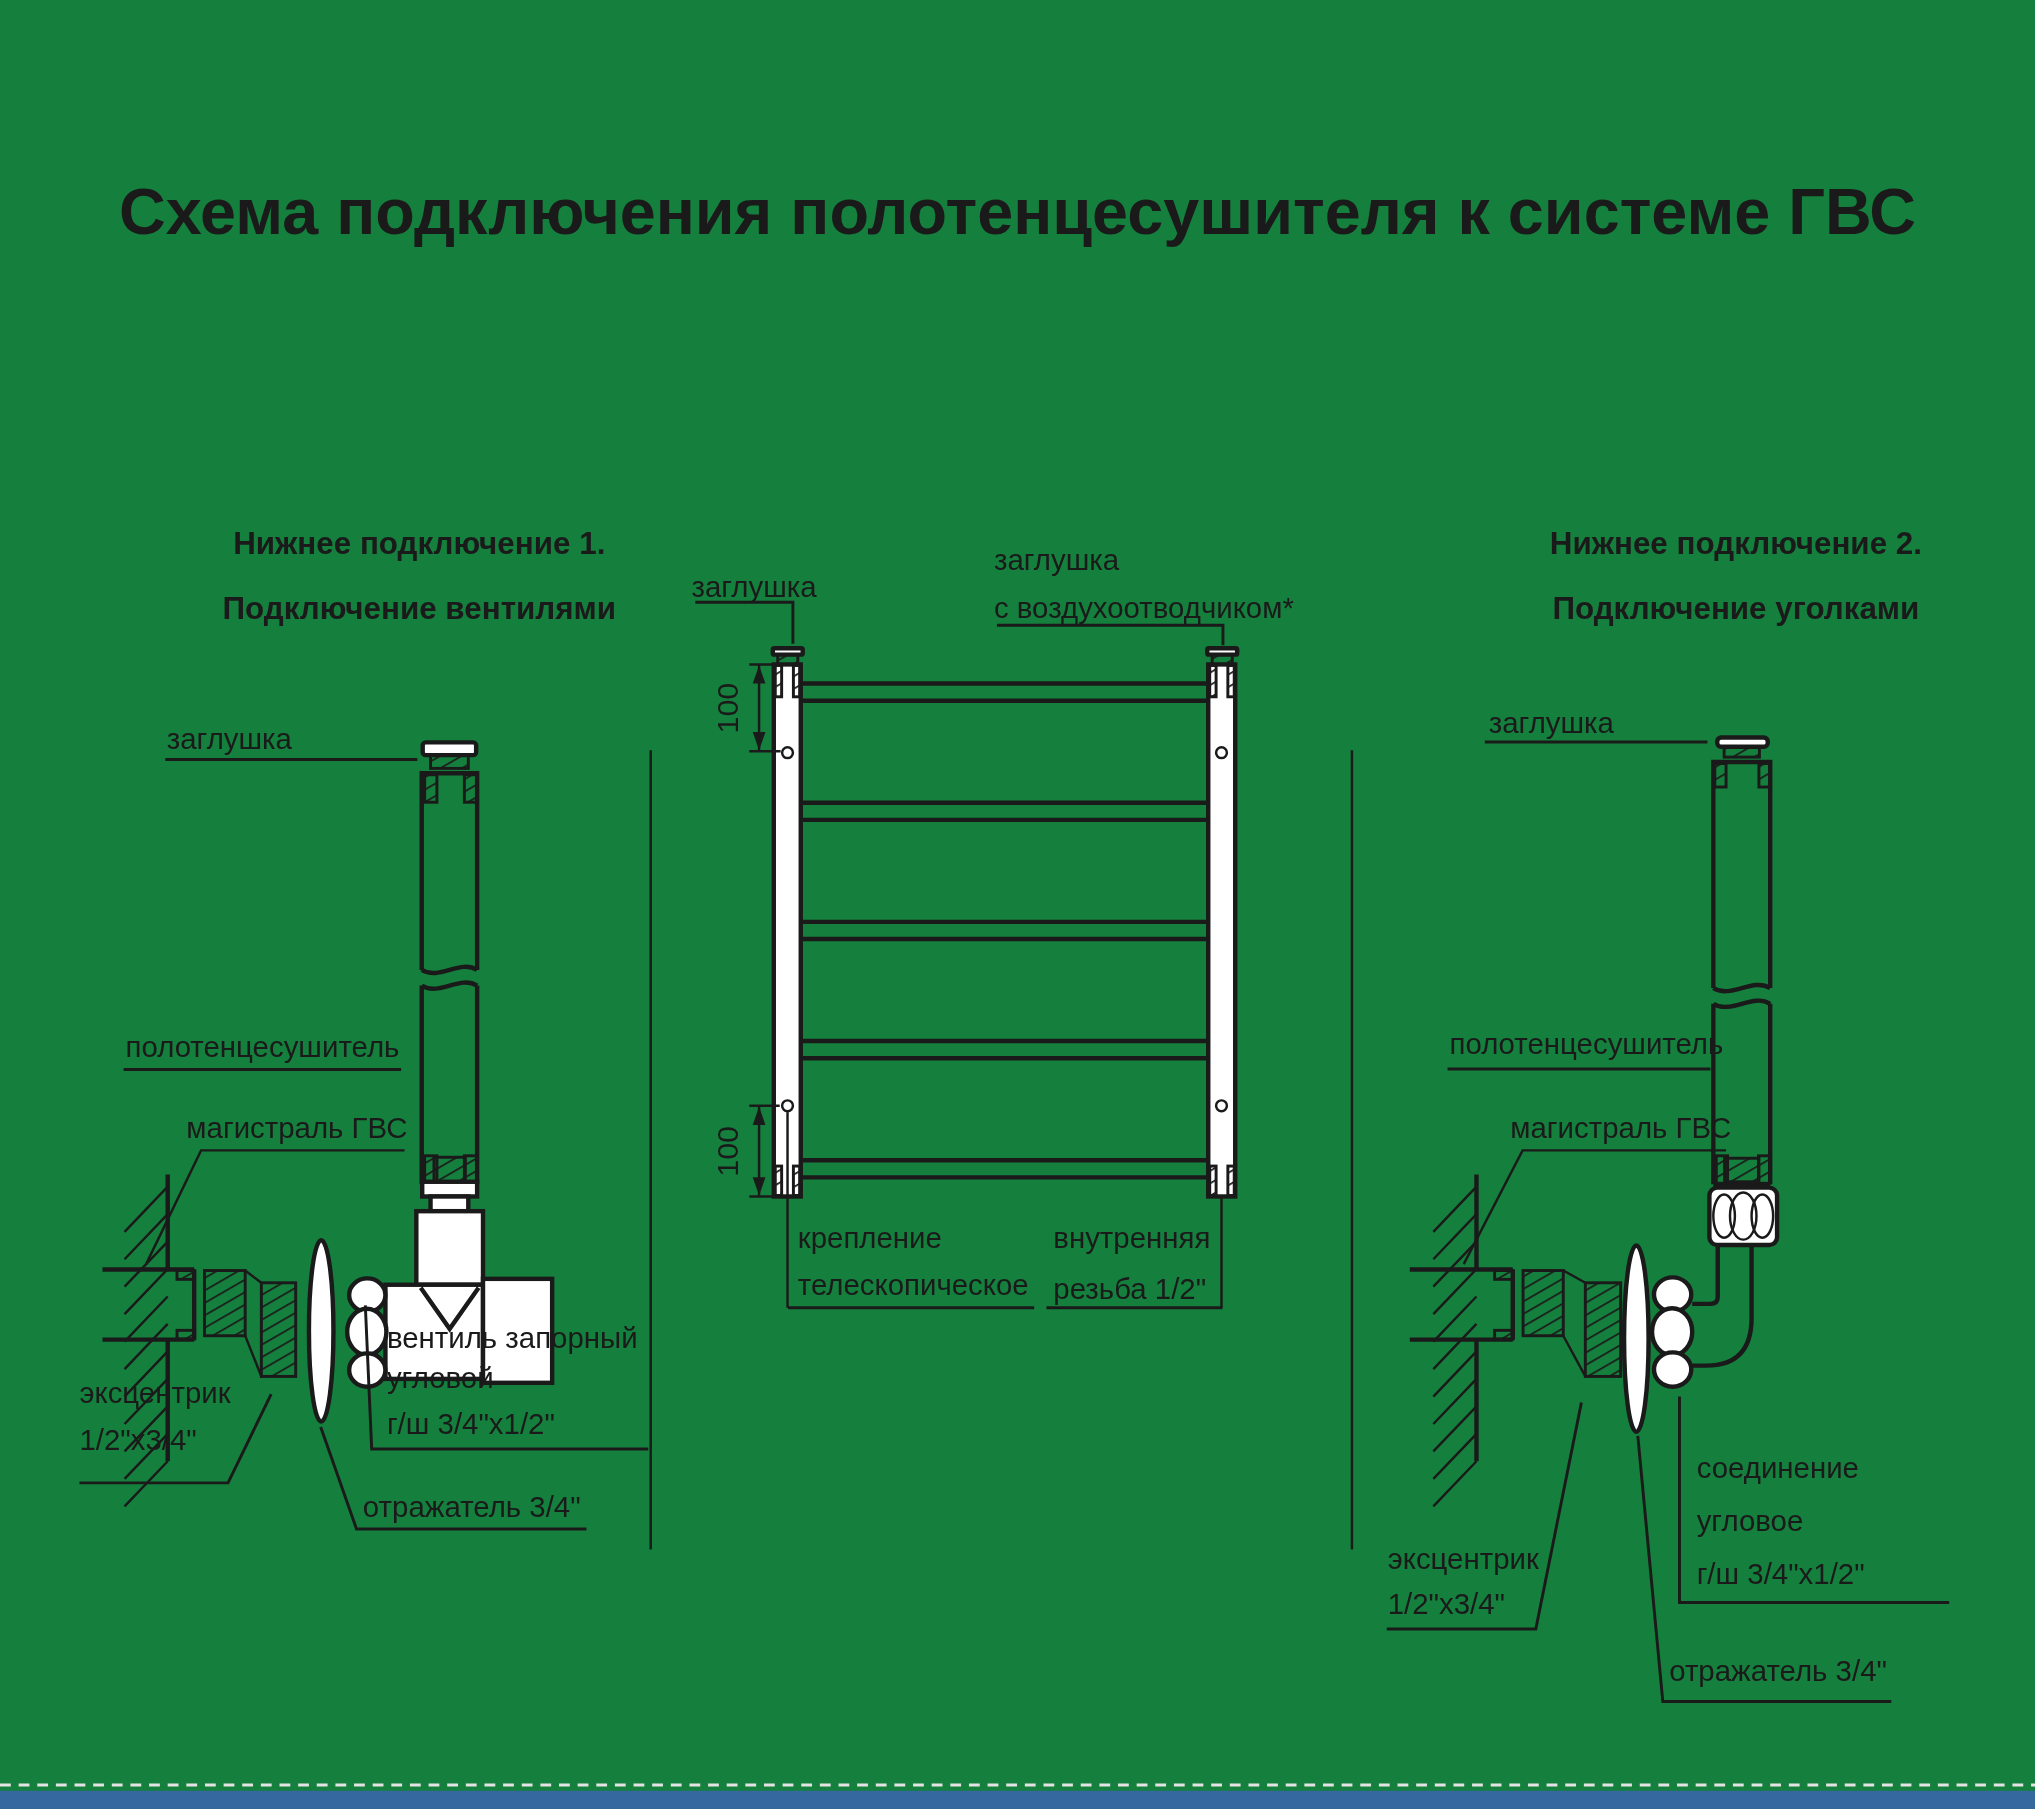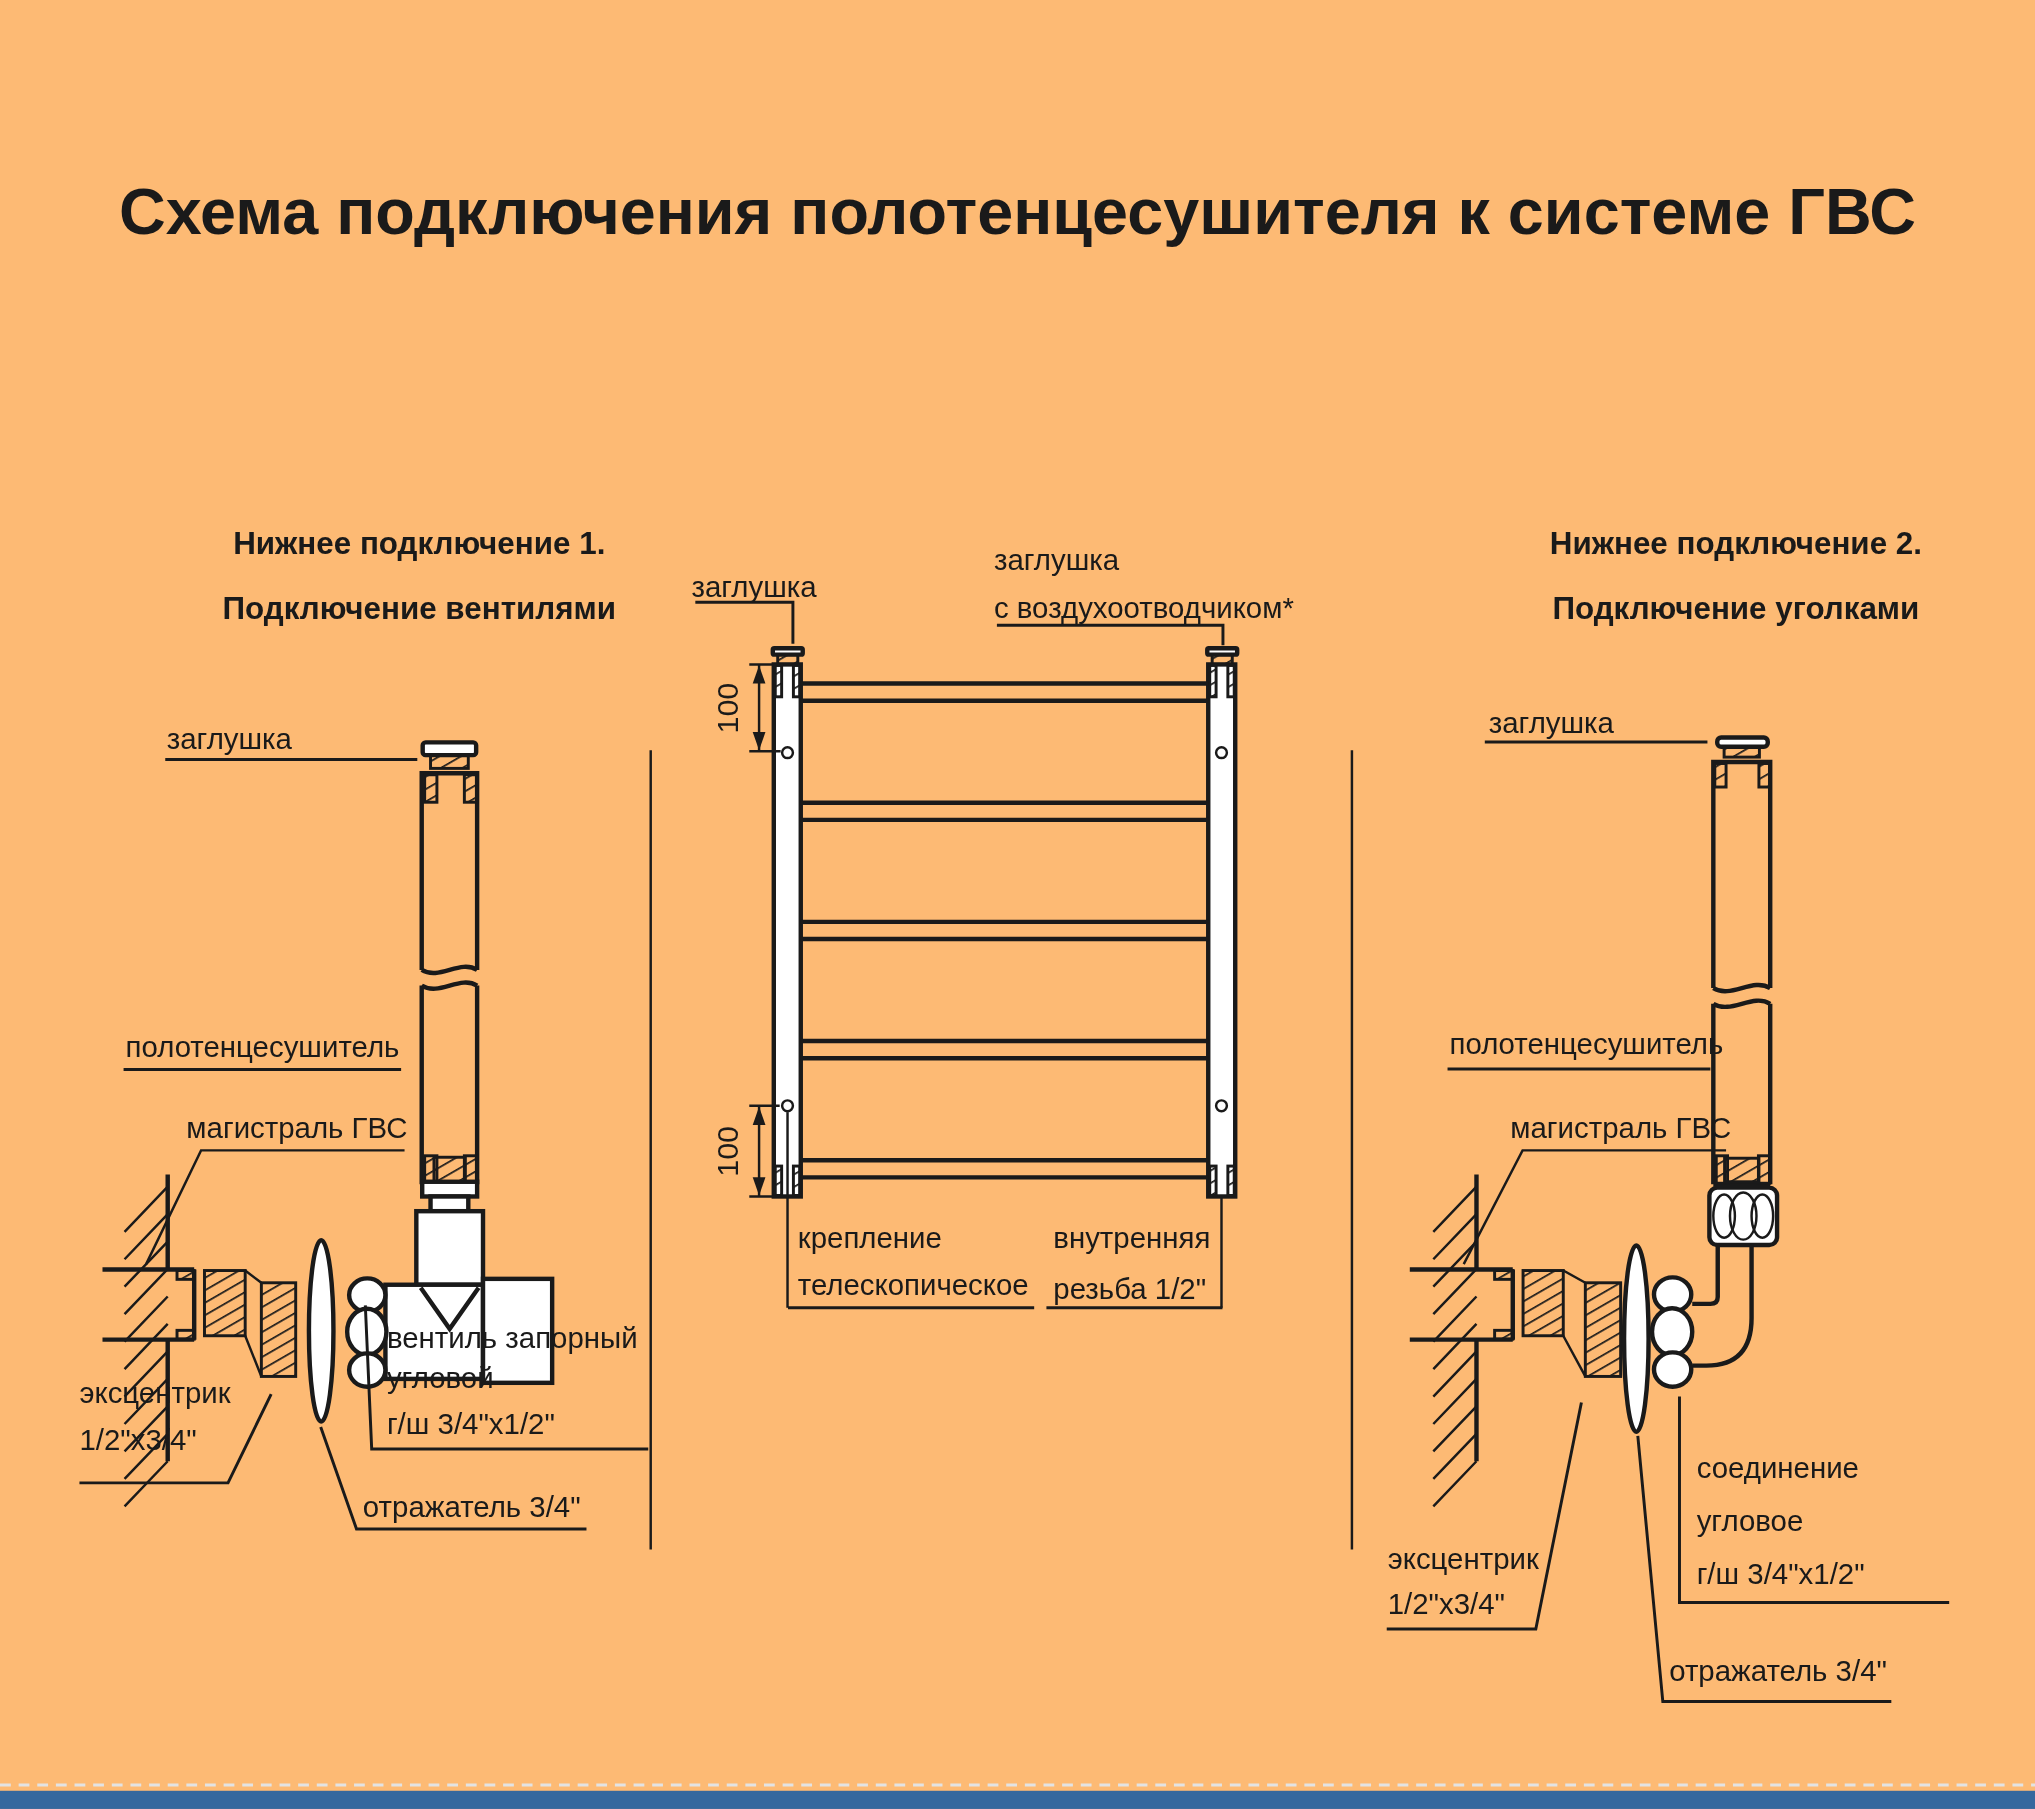--- a/index.html
+++ b/index.html
@@ -1,16 +1,16 @@
 <!DOCTYPE html>
 <html style="font-size:7.8px"><head>
 <meta charset="utf-8">
 <style>
   html,body{margin:0;padding:0;background:#ffffff;}
-  .page{width:100%;max-width:2035px;margin:0 auto;background:#fdba74;}
+  .page{width:100%;max-width:2035px;margin:0 auto;background:#15803d;}
   svg{display:block;width:100%;height:auto;}
   text{font-family:"Liberation Sans","DejaVu Sans",sans-serif;fill:#1a1a1a;}
   .title-text{font-weight:700;}
   .heading{font-weight:700;font-size:64px;text-anchor:middle;}
   .callout{font-size:60px;}
   .dim{font-size:62px;text-anchor:middle;}
   .ln{stroke:#1a1a1a;stroke-width:9;fill:none;}
   .thin{stroke:#1a1a1a;stroke-width:5;fill:none;}
   .under{stroke:#1a1a1a;stroke-width:6;fill:none;}
   .white{fill:#ffffff;}

